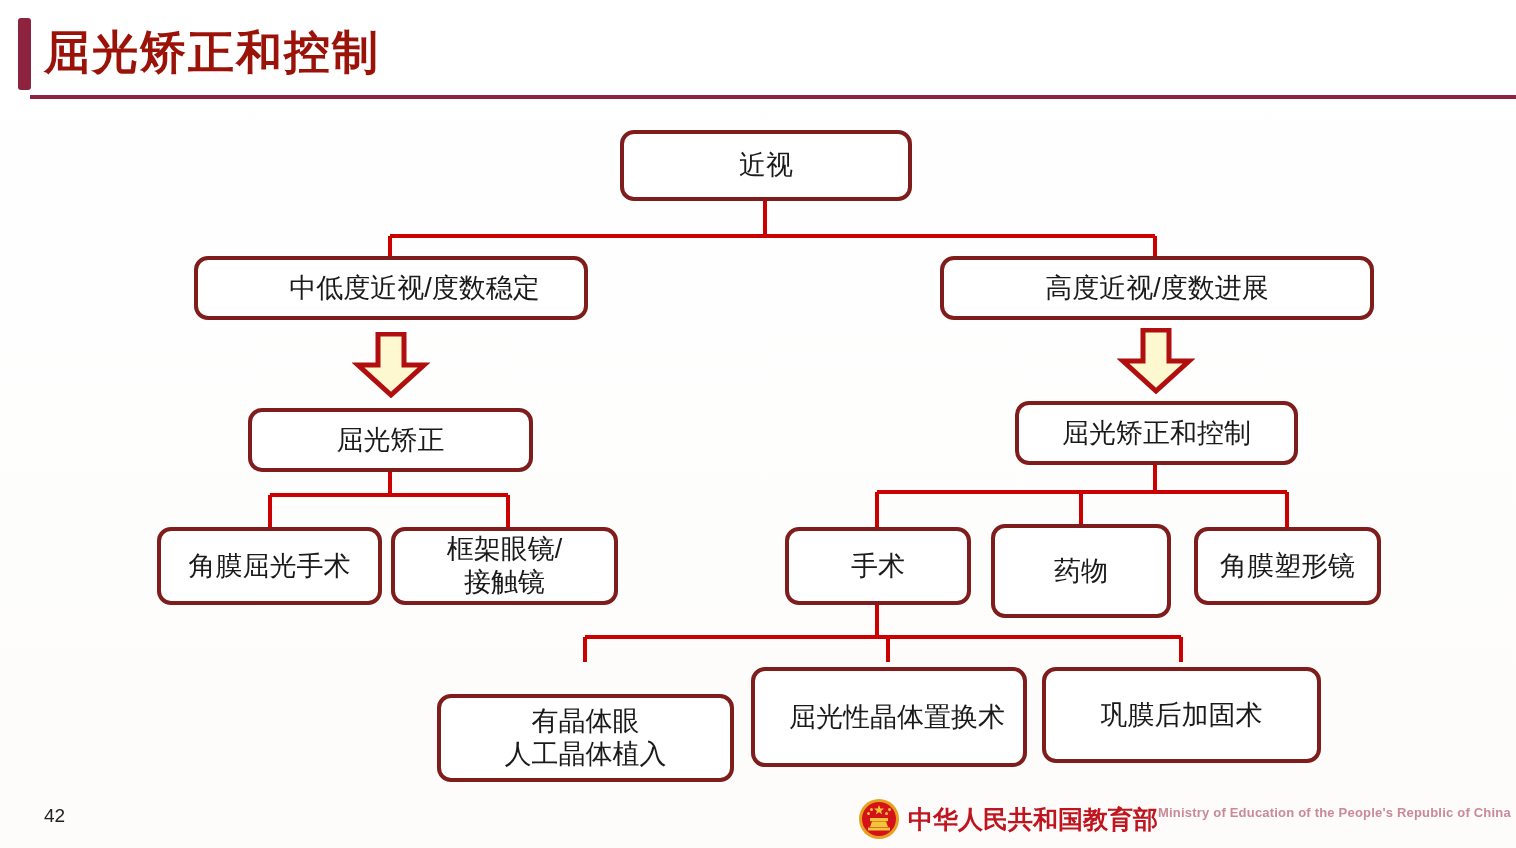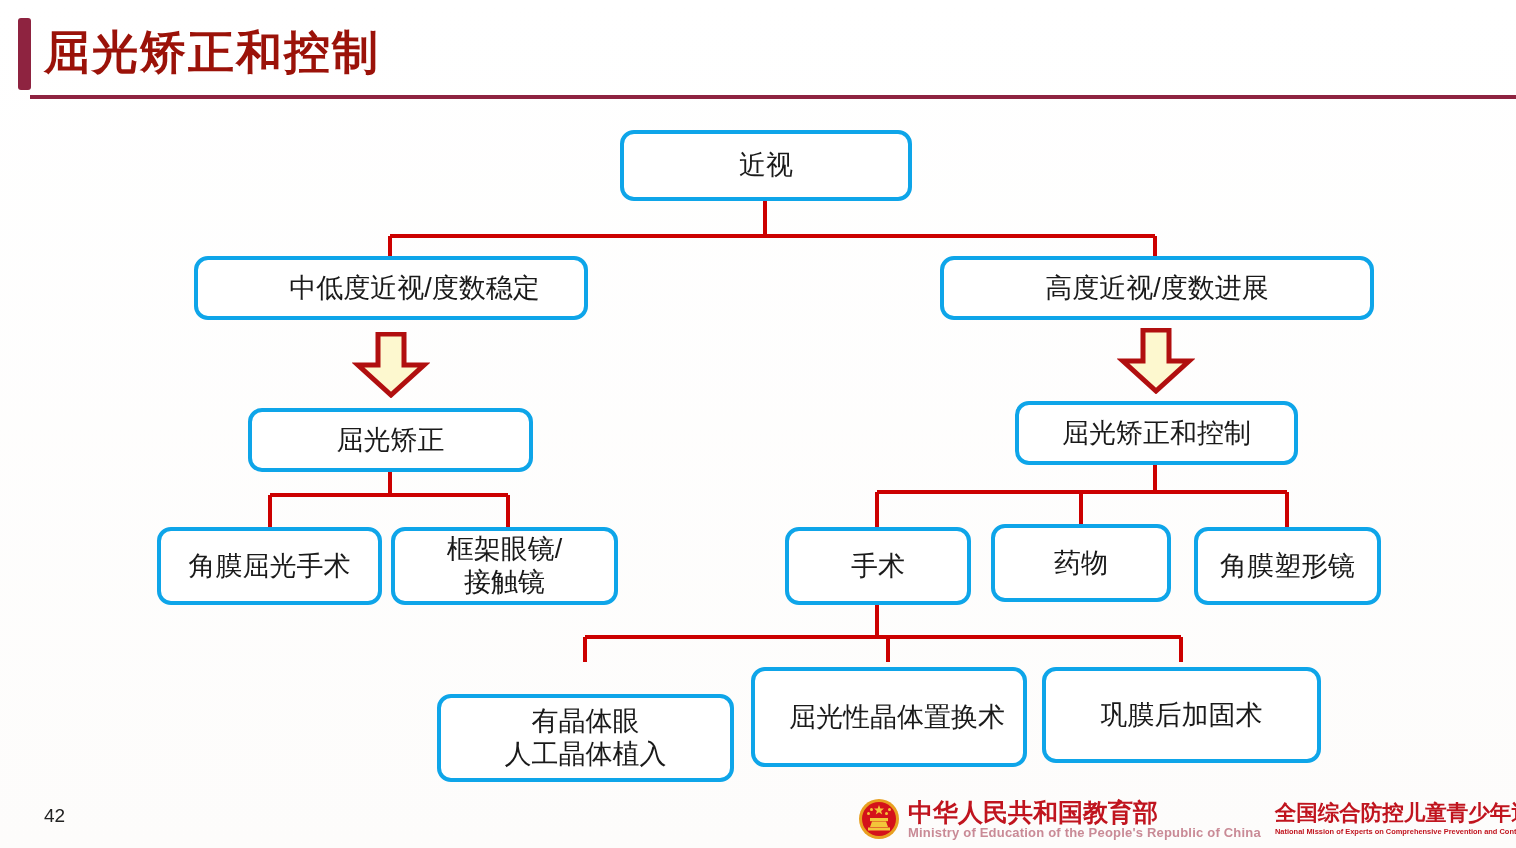--- a/index.html
+++ b/index.html
@@ -44,21 +44,21 @@
     width: 1516px; height: 848px;
     pointer-events: none;
   }
   #diagram svg { display: block; }
 
   
   .node {
     position: absolute;
     box-sizing: border-box;
     background: #ffffff;
-    border: 4px solid #0ea5e9;
+    border: 4px solid #7f1d1d;
     border-radius: 14px;
     color: #1a1a1a;
     display: flex;
     align-items: center;
     justify-content: center;
     text-align: center;
     font-size: 27px;
     line-height: 1.22;
     font-family: "Liberation Sans", "DejaVu Sans", sans-serif;
     white-space: pre-line;
@@ -78,21 +78,21 @@
   }
   #footer-logo {
     position: absolute; left: 858px; top: 793px;
     width: 658px; height: 52px;
     display: flex; align-items: center;
   }
   #emblem {
     width: 42px; height: 42px; flex: 0 0 42px;
     margin-right: 8px;
   }
-  .footer-col { display: flex; flex-direction: column; justify-content: center; }
+  .footer-col { display: flex; justify-content: center; }
   .moe-block { margin-right: 14px; }
   .footer-cn-major {
     font-size: 25px; font-weight: bold; color: #c0141e;
     letter-spacing: 0px; line-height: 27px; white-space: nowrap;
   }
   .footer-en-major {
     font-size: 13px; font-weight: bold; color: #c98a96;
     letter-spacing: 0.2px; line-height: 13px; white-space: nowrap;
   }
   .footer-cn-minor {
@@ -164,21 +164,21 @@
 
 <div class="node" style="left:1015px; top:401px; width:283px; height:64px;">屈光矫正和控制</div>
 
 <div class="node" style="left:157px; top:527px; width:225px; height:78px;">角膜屈光手术</div>
 
 <div class="node" style="left:391px; top:527px; width:227px; height:78px;">框架眼镜/
 接触镜</div>
 
 <div class="node" style="left:785px; top:527px; width:186px; height:78px;">手术</div>
 
-<div class="node" style="left:991px; top:524px; width:180px; height:78px;text-align:center;">药物</div>
+<div class="node" style="left:991px; top:524px; width:180px; height:94px;text-align:center;">药物</div>
 
 <div class="node" style="left:1194px; top:527px; width:187px; height:78px;">角膜塑形镜</div>
 
 <div class="node" style="left:437px; top:662px; width:297px; height:88px;margin-top:32px;">有晶体眼
 人工晶体植入</div>
 
 <div class="node" style="left:751px; top:667px; width:276px; height:100px;padding-left:16px;">屈光性晶体置换术</div>
 
 <div class="node" style="left:1042px; top:667px; width:279px; height:96px;">巩膜后加固术</div>
 

